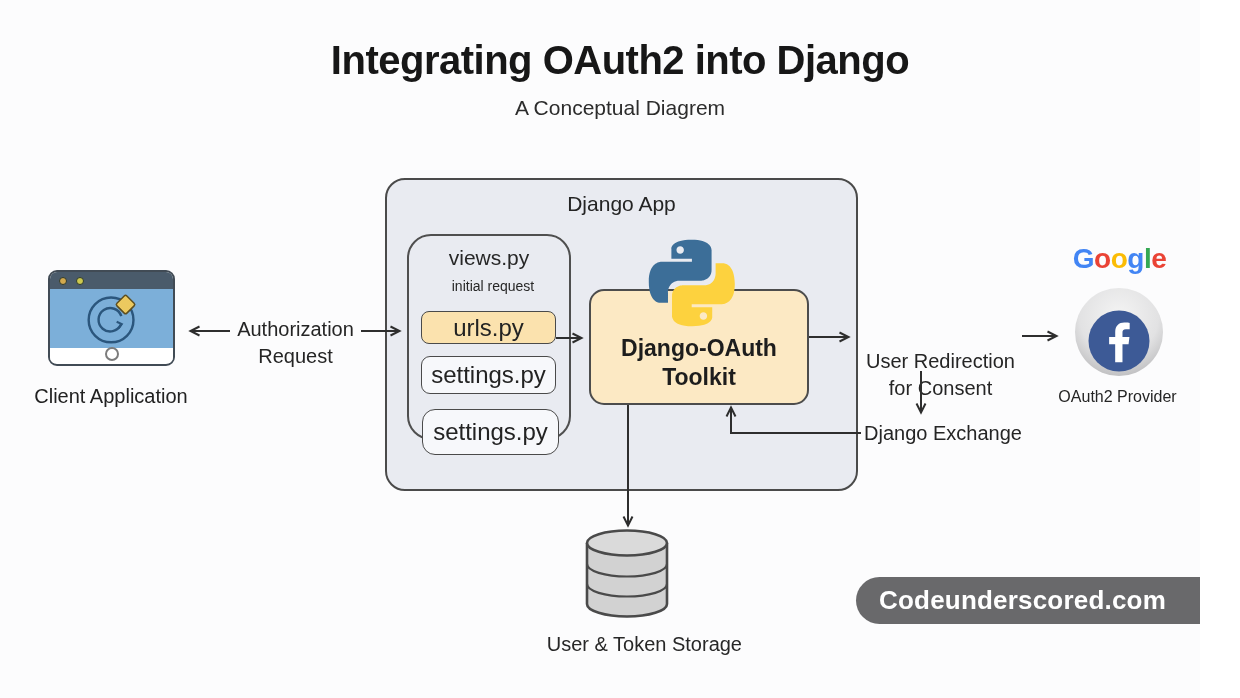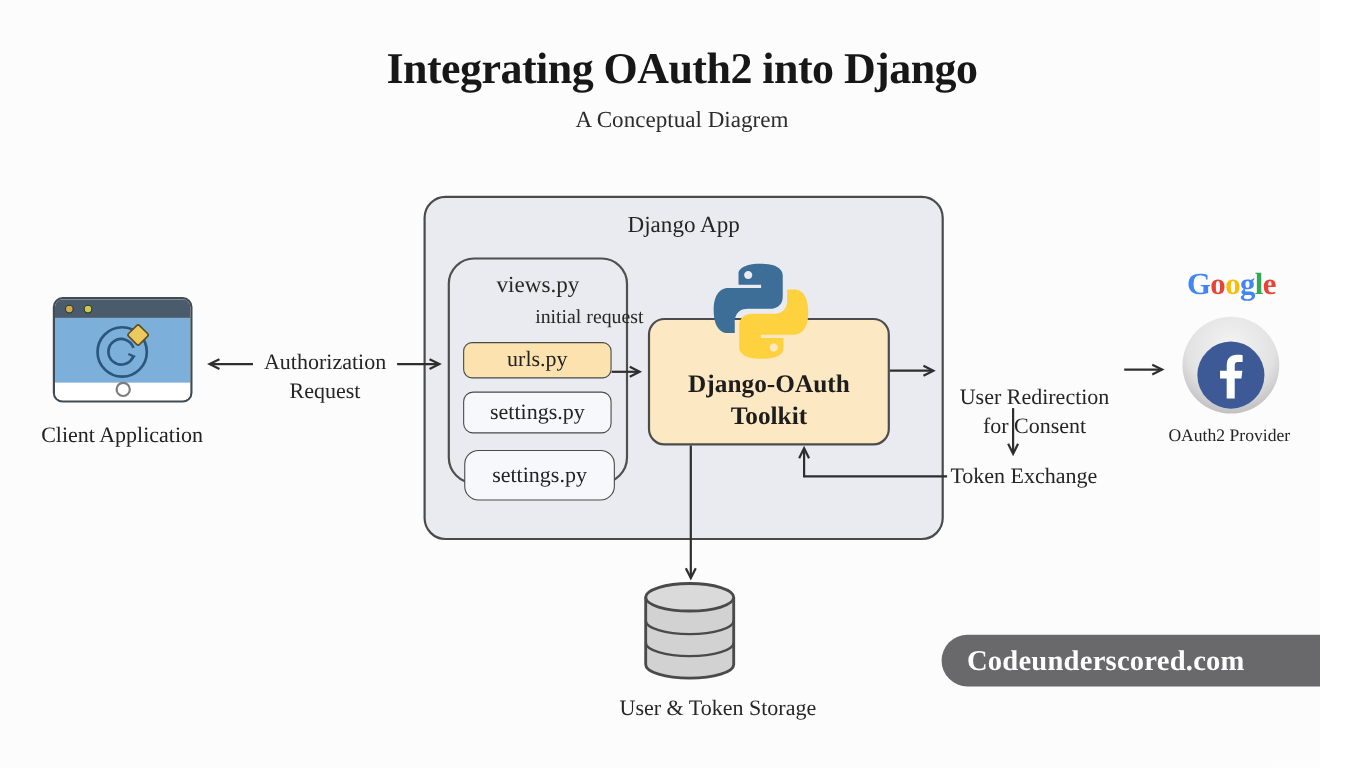--- a/index.html
+++ b/index.html
@@ -1,19 +1,19 @@
 <!DOCTYPE html>
 <html><head>
 <meta charset="utf-8">
 <style>
   * { margin:0; padding:0; box-sizing:border-box; }
   html,body { background:#ffffff; }
   .canvas {
     position:relative; width:1200px; height:698px; overflow:hidden;
-    background:#fcfcfd; font-family:Liberation Serif, serif; color:#272727;
+    background:#fcfcfd; font-family:Liberation Sans, sans-serif; color:#272727;
   }
   .abs { position:absolute; }
 
   
   .title { left:0; top:38px; width:1240px; text-align:center;
     font-size:40px; font-weight:bold; letter-spacing:-0.5px; color:#171717; }
   .subtitle { left:0; top:96px; width:1240px; text-align:center;
     font-size:21px; color:#2c2c2c; }
 
   
@@ -40,24 +40,24 @@
 
   
   .django-box { left:385px; top:178px; width:473px; height:313px;
     background:#e9ebf1; border:2px solid #4a4a4a; border-radius:20px;padding-left:18px; }
   .django-title { position:absolute; left:0; top:12px; width:100%; text-align:center;
     font-size:21px; color:#242424; }
 
   .views-group { position:absolute; left:20px; top:54px; width:164px; height:206px;
     border:2px solid #4f4f4f; border-radius:24px; }
   .vg-title { position:absolute; left:0; top:10px; width:100%; text-align:center; font-size:21px; }
-  .vg-sub   { position:absolute; left:16px; top:42px; width:100%; text-align:right; font-size:18px; }
+  .vg-sub   { position:absolute; left:4px; top:42px; width:100%; text-align:center; font-size:14px; }
 
   .chip { position:absolute; border:1.8px solid #4a4a4a; text-align:left;
-    font-size:20px; color:#232323; background:#f7f8fb; display:flex;
+    font-size:24px; color:#232323; background:#f7f8fb; display:flex;
     align-items:center; justify-content:center; }
   .chip-urls  { left:34px; top:131px; width:135px; height:33px; background:#fbe2ae; border-radius:8px; }
   .chip-set1  { left:34px; top:176px; width:135px; height:38px; border-radius:9px; }
   .chip-set2  { left:35px; top:229px; width:137px; height:46px; border-radius:13px; z-index:3; }
 
   .toolkit { position:absolute; left:202px; top:109px; width:220px; height:116px;
     background:#fce9c4; border:2.2px solid #4c4c4c; border-radius:15px;
     display:flex; flex-direction:column; justify-content:flex-end; align-items:center;
     padding-bottom:11px; font-size:23px; font-weight:bold; color:#1d1d1d; line-height:29px; }
   .python-logo { position:absolute; left:261px; top:58px; z-index:4; }
@@ -147,21 +147,21 @@
     <svg class="python-logo" width="88" height="90" viewBox="0 0 111 111">
       <path fill="#3c6e98" d="M54.9 1C27.8 1 29.5 12.8 29.5 12.8l0 12.2h25.9v3.7H18.3S1 26.7 1 54.1c0 27.4 15.1 26.4 15.1 26.4h9.1V67.8s-.5-15.2 14.9-15.2h25.7s14.4.2 14.4-13.9V15.2S82.6 1 54.9 1zM40.6 9.2c2.6 0 4.7 2.1 4.7 4.7 0 2.6-2.1 4.7-4.7 4.7-2.6 0-4.7-2.1-4.7-4.7 0-2.6 2.1-4.7 4.7-4.7z"></path>
       <path fill="#fdd23e" d="M55.6 110c27.1 0 25.4-11.8 25.4-11.8l0-12.2H55.1v-3.7h37.1s17.3 2 17.3-25.4c0-27.4-15.1-26.4-15.1-26.4h-9.1v12.7s.5 15.2-14.9 15.2H44.7s-14.4-.2-14.4 13.9v23.5S28 110 55.6 110zM69.9 101.8c-2.6 0-4.7-2.1-4.7-4.7 0-2.6 2.1-4.7 4.7-4.7 2.6 0 4.7 2.1 4.7 4.7 0 2.6-2.1 4.7-4.7 4.7z"></path>
     </svg>
   </div>
 
   <div class="abs edge-label redir-label">
     <div>User Redirection</div>
     <div>for Consent</div>
   </div>
-  <div class="abs edge-label token-label">Token Exchange</div>
+  <div class="abs edge-label token-label">Django Exchange</div>
 
   <div class="abs google-logo"><span class="gL0">G</span><span class="gL1">o</span><span class="gL2">o</span><span class="gL3">g</span><span class="gL4">l</span><span class="gL5">e</span></div>
 
   <svg class="abs fb-icon" width="94" height="94" viewBox="0 0 94 94">
     <defs>
       <radialGradient id="fbg" cx="50%" cy="32%" r="75%">
         <stop offset="0%" stop-color="#f4f4f4"></stop>
         <stop offset="60%" stop-color="#e2e2e3"></stop>
         <stop offset="100%" stop-color="#b7b7b9"></stop>
       </radialGradient>

